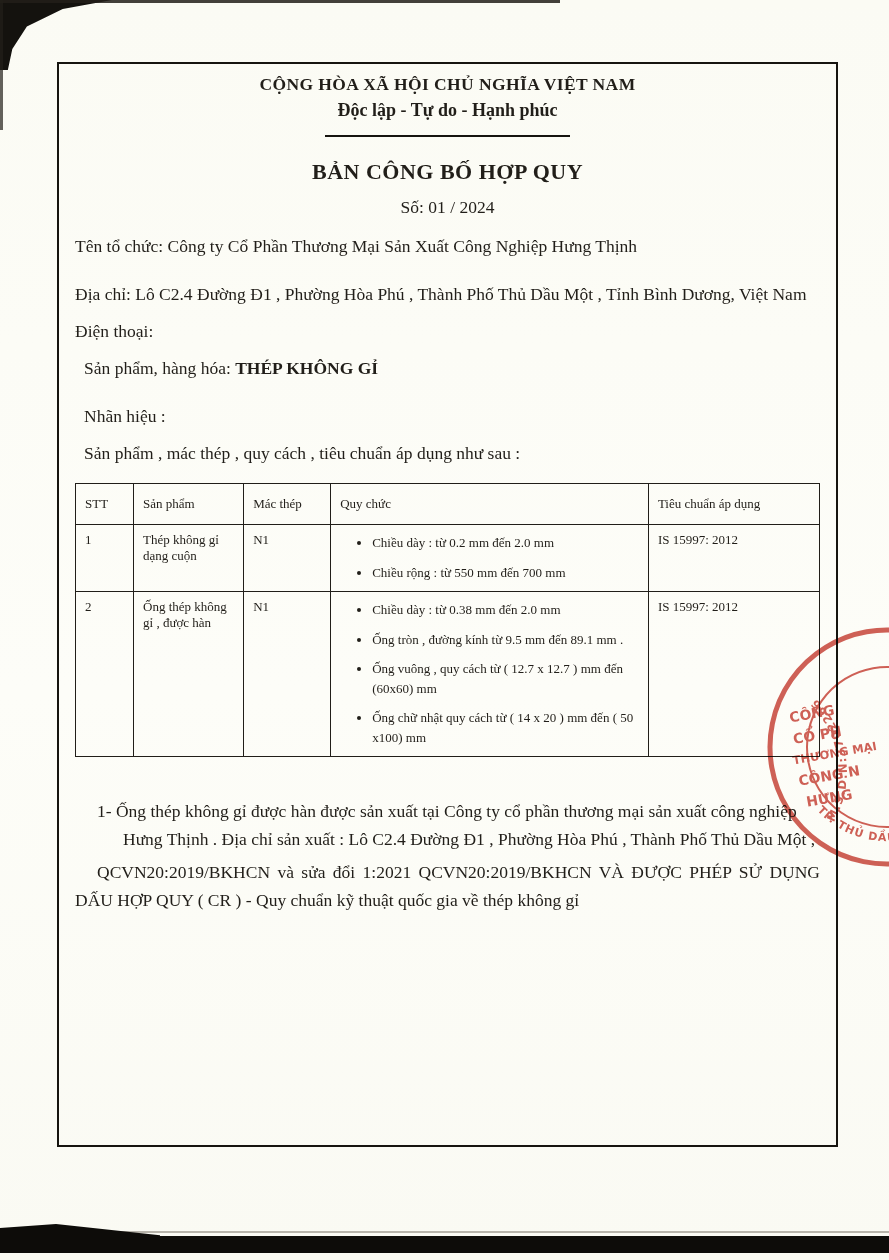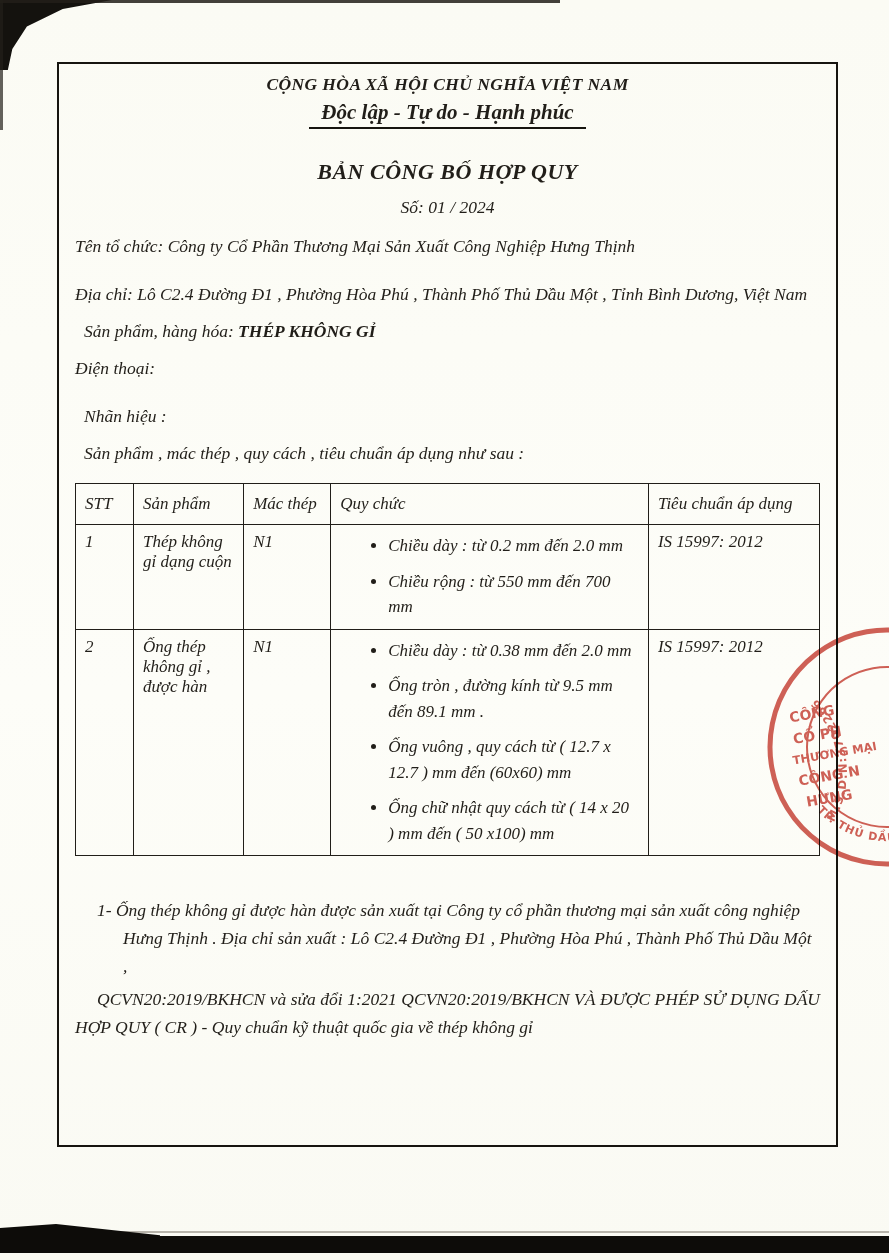--- a/index.html
+++ b/index.html
@@ -16,41 +16,41 @@
   .corner-tl{position:absolute;left:0;top:0;width:112px;height:70px;background:#14120e;
     clip-path:polygon(0 0,100% 0,56% 13%,24% 38%,11% 70%,7% 100%,0 100%);}
   .edge-top{position:absolute;left:0;top:0;width:560px;height:3px;background:#221f19;opacity:.85;}
   .edge-left{position:absolute;left:0;top:0;width:3px;height:130px;background:#221f19;opacity:.7;}
   .scan-line{position:absolute;left:0;top:1231px;width:889px;height:2px;background:#948f84;opacity:.65;}
   .scan-bar{position:absolute;left:0;top:1236px;width:889px;height:17px;background:#0d0c09;}
   .scan-blob-bl{position:absolute;left:0;top:1224px;width:160px;height:16px;background:#0d0c09;
     clip-path:polygon(0 100%,0 25%,35% 0,100% 70%,100% 100%);}
   
   .frame{position:absolute;left:57px;top:62px;width:781px;height:1085px;
-    border:2px solid #16140f;box-sizing:border-box;padding:8px 16px 0;font-style:italic;}
+    border:2px solid #16140f;box-sizing:border-box;padding:8px 16px 0;}
   .nat-title{text-align:center;font-weight:bold;font-size:17.5px;letter-spacing:.4px;margin-top:2px;}
   .motto-wrap{text-align:center;margin-top:5px;}
-  .motto{display:inline-block;font-weight:bold;font-size:21px;border-bottom:2px solid #16140f;padding:0 12px 2px;}
-  .doc-title{text-align:center;font-weight:bold;font-size:22px;letter-spacing:.5px;margin-top:30px;}
+  .motto{display:inline-block;font-weight:bold;font-size:18px;border-bottom:2px solid #16140f;padding:0 12px 14px;}
+  .doc-title{text-align:center;font-weight:bold;font-size:22px;letter-spacing:.5px;margin-top:22px;}
   .doc-number{text-align:center;font-size:17.5px;margin-top:12px;}
   p.line{margin:20px 0 0;font-size:17.5px;line-height:1.6;}
   p.first{margin-top:14px;}
   p.gap{margin-top:9px;}
   p.indent{margin-left:9px;}
   p.line b{font-weight:bold;}
   
-  table.spec{border-collapse:collapse;width:100%;margin-top:16px;font-size:17px;table-layout:fixed;}
+  table.spec{border-collapse:collapse;width:100%;margin-top:16px;font-size:13px;table-layout:fixed;}
   .spec th,.spec td{border:1.6px solid #211e19;padding:7px 9px;vertical-align:top;text-align:left;font-weight:normal;}
   .spec th{vertical-align:middle;height:26px;}
   .col-stt{width:7.8%;}.col-sp{width:14.8%;}.col-mac{width:11.7%;}.col-qc{width:42.7%;}.col-tc{width:23%;}
   .c-stt{text-align:center;}
   .c-sp{text-align:justify;}
   .c-mac{padding-left:28px;}
   .c-qc ul{margin:1px 0 0;padding-left:32px;list-style:disc;}
-  .c-qc li{margin-bottom:10px;line-height:1.5;margin-left:16px;}
+  .c-qc li{margin-bottom:10px;line-height:1.5;}
   .c-qc li:last-child{margin-bottom:2px;}
   .c-tc{padding-left:10px;}
   
   .notes{margin-top:40px;font-size:17.5px;}
   .note{margin:3px 0 0;line-height:1.6;}
   .n1{margin-left:22px;}
   .n2{margin-left:22px;padding-left:26px;text-indent:-26px;}
   .n3,.n4{margin-left:13px;}
   .n5{margin-top:5px;text-indent:22px;text-align:justify;}
   
@@ -77,22 +77,22 @@
     <div class="nat-title">CỘNG HÒA XÃ HỘI CHỦ NGHĨA VIỆT NAM</div>
     <div class="motto-wrap">
       <span class="motto">Độc lập - Tự do - Hạnh phúc</span>
     </div>
 
     <div class="doc-title">BẢN CÔNG BỐ HỢP QUY</div>
     <div class="doc-number">Số: 01 / 2024</div>
 
     <p class="line first">Tên tổ chức: Công ty Cổ Phần Thương Mại Sản Xuất Công Nghiệp Hưng Thịnh</p>
     <p class="line">Địa chỉ: Lô C2.4 Đường Đ1 , Phường Hòa Phú , Thành Phố Thủ Dầu Một , Tỉnh Bình Dương, Việt Nam</p>
+    <p class="line gap">Điện thoại:</p>
     <p class="line gap indent"><span>Sản phẩm, hàng hóa: </span><b>THÉP KHÔNG GỈ</b></p>
-    <p class="line gap">Điện thoại:</p>
     <p class="line indent">Nhãn hiệu :</p>
     <p class="line gap indent">Sản phẩm , mác thép , quy cách , tiêu chuẩn áp dụng như sau :</p>
 
     <table class="spec">
       <colgroup>
         <col class="col-stt">
           <col class="col-sp">
           <col class="col-mac">
           <col class="col-qc">
           <col class="col-tc">

